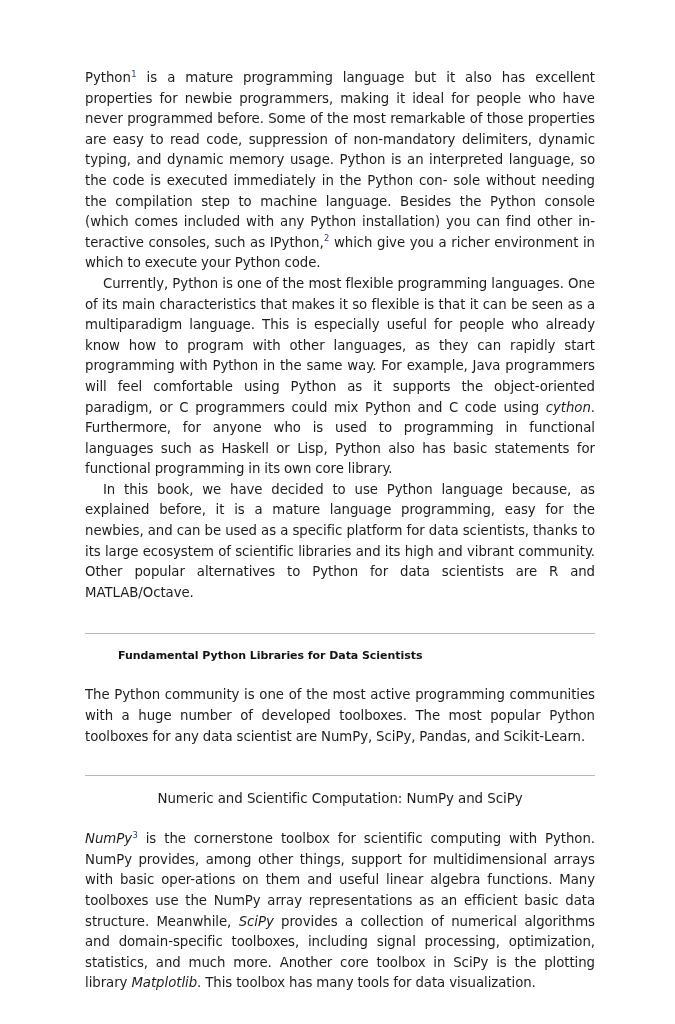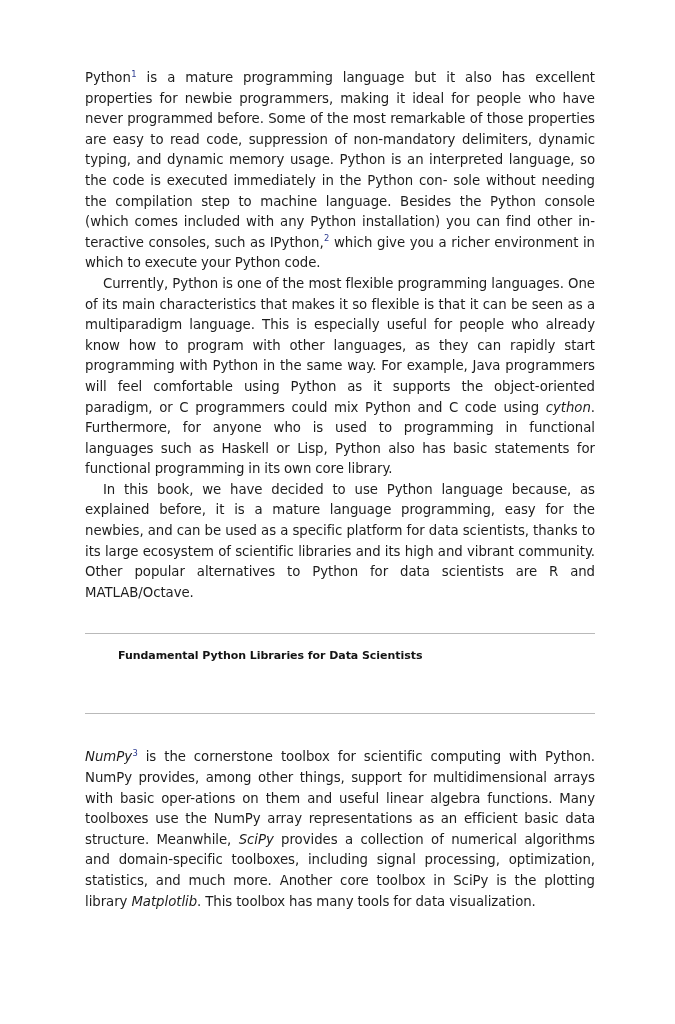--- a/index.html
+++ b/index.html
@@ -108,26 +108,28 @@
     <div class="spacer-after-para-block"></div>
 
     <hr class="rule">
 
     <div class="spacer-rule-to-h2"></div>
 
     <h2 class="section-heading">Fundamental Python Libraries for Data Scientists</h2>
 
     <div class="spacer-h2-to-para"></div>
 
+    <p class="body-text">The Python community is one of the most active programming communities with a huge number of developed toolboxes. The most popular Python toolboxes for any data scientist are NumPy, SciPy, Pandas, and Scikit-Learn.</p>
 
     <div class="spacer-para-to-rule2"></div>
 
     <hr class="rule">
 
     <div class="spacer-rule2-to-h3"></div>
 
+    <h3 class="subsection-heading">Numeric and Scientific Computation: NumPy and SciPy</h3>
 
     <div class="spacer-h3-to-para"></div>
 
     <p class="body-text"><i>NumPy</i><span class="sup-note">3</span><span> is the cornerstone toolbox for scientific computing with Python. NumPy provides, among other things, support for multidimensional arrays with basic oper-ations on them and useful linear algebra functions. Many toolboxes use the NumPy array representations as an efficient basic data structure. Meanwhile, </span><i>SciPy</i><span> provides a collection of numerical algorithms and domain-specific toolboxes, including signal processing, optimization, statistics, and much more. Another core toolbox in SciPy is the plotting library </span><i>Matplotlib</i><span>. This toolbox has many tools for data visualization.</span></p>
 
   </div>
 </div>
 
 </body></html>

